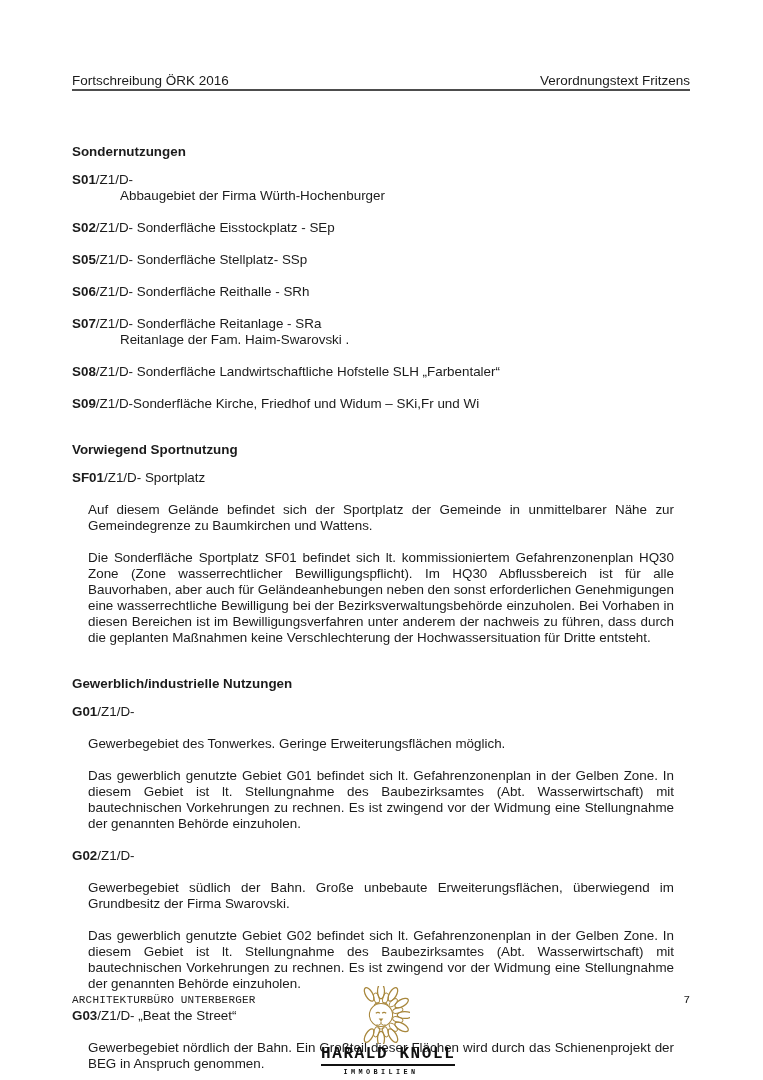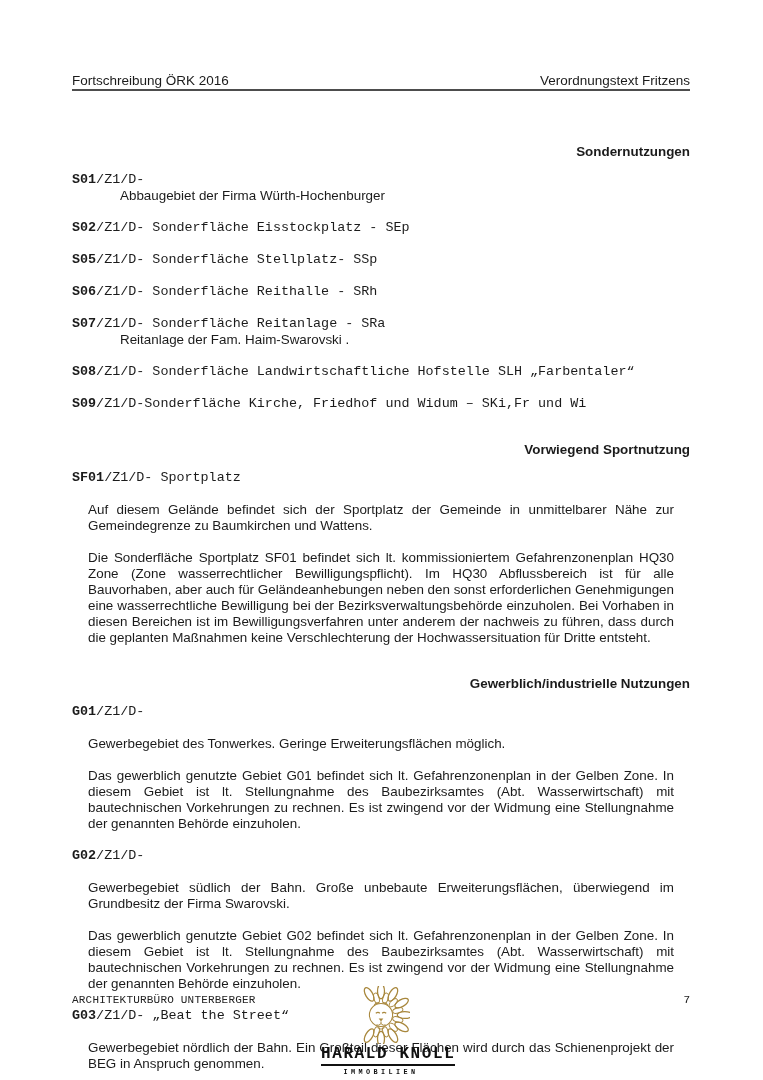--- a/index.html
+++ b/index.html
@@ -28,24 +28,23 @@
     font-size: 13.4px;
     line-height: 16px;
   }
   .section { margin: 0; }
   .section + .section { margin-top: 30px; }
   .section-title {
     font-size: 13.4px;
     font-weight: bold;
     line-height: 16px;
     margin: 0 0 12px 0;
-    text-align: right;
   }
   .entry { margin: 0 0 16px 0; }
-  .entry-head { line-height: 16px; font-family: Liberation Mono, monospace; }
+  .entry-head { line-height: 16px; }
   .entry-head .code { font-weight: bold; }
   .entry-line { line-height: 16px; margin-left: 48px; }
   .para {
     margin: 16px;
     text-align: justify;
     line-height: 16px;
   }
   .doc-footer {
     position: absolute;
     left: 72px; right: 73px;

